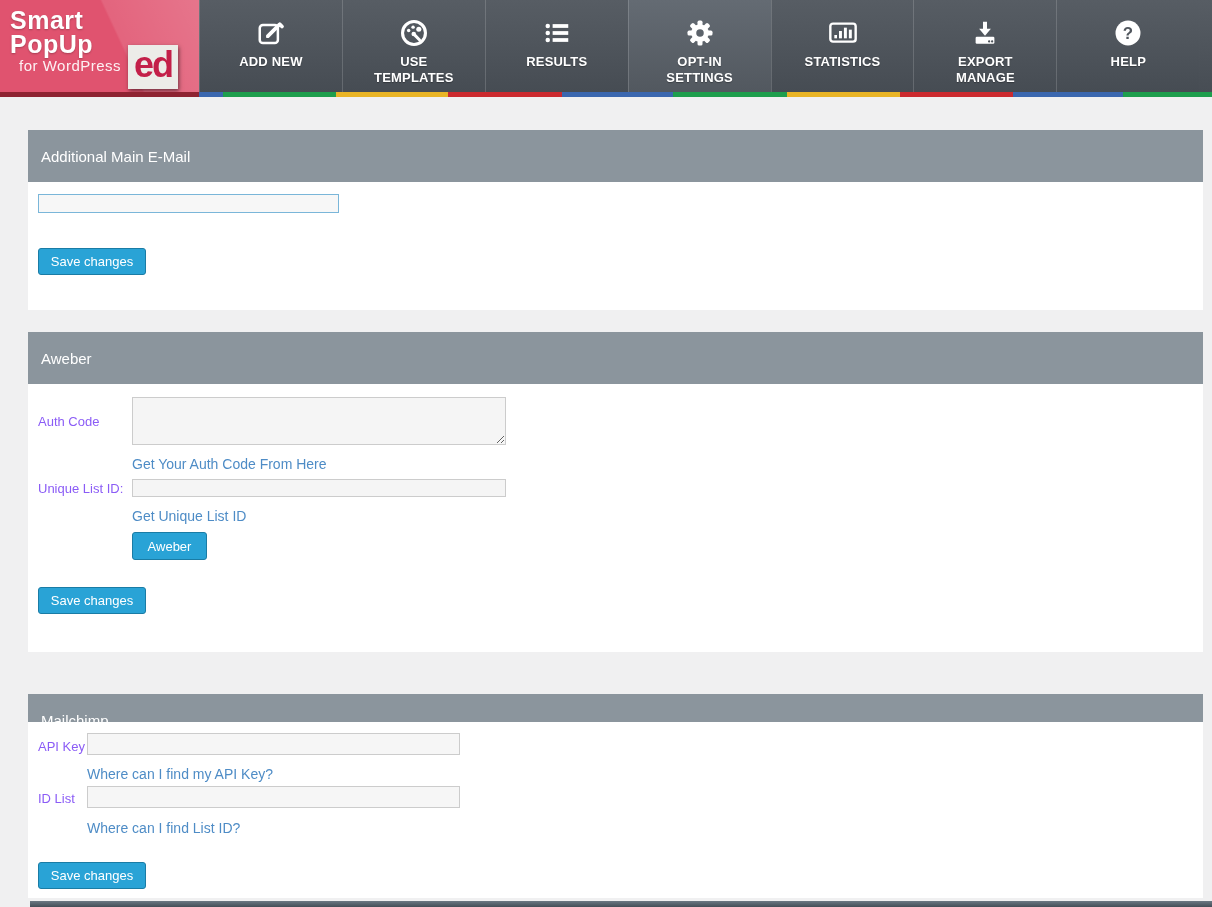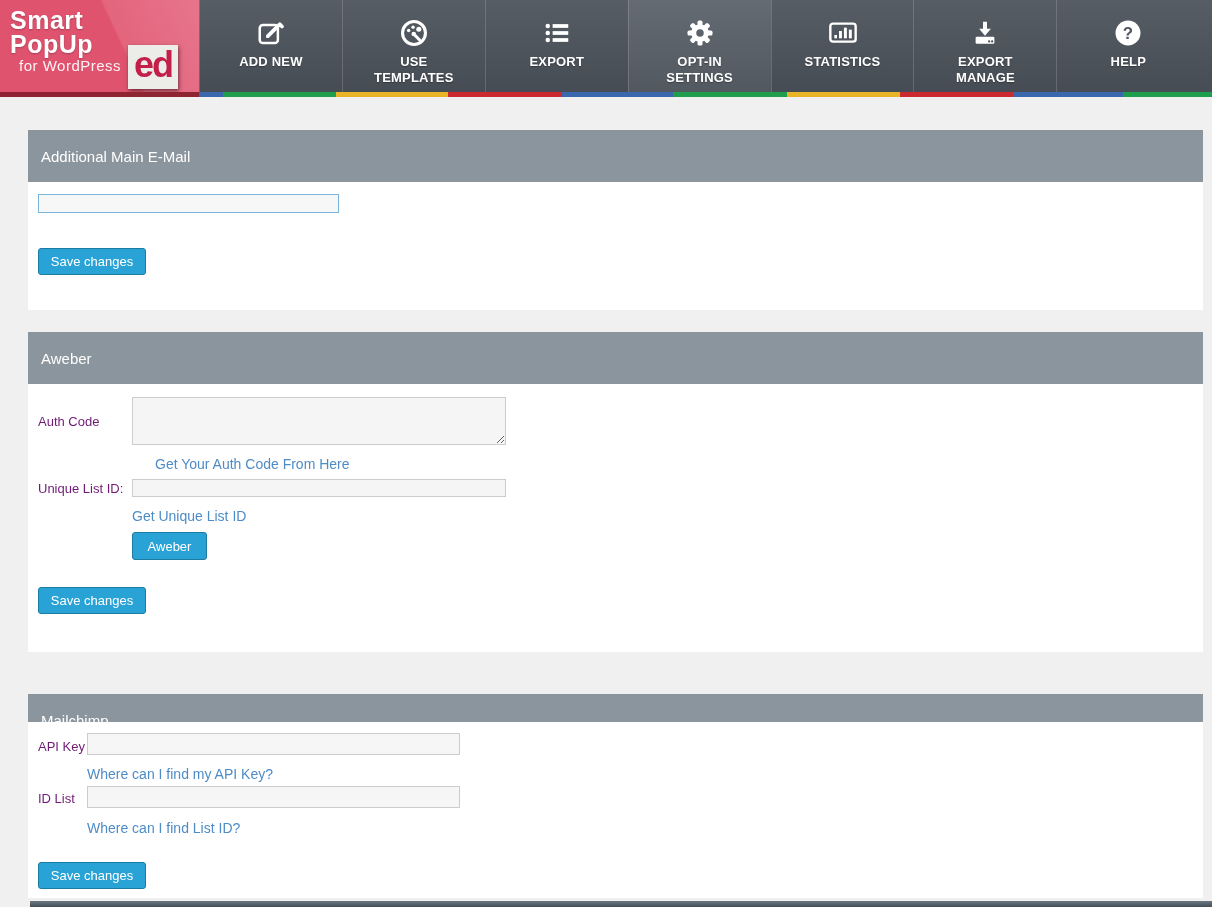--- a/index.html
+++ b/index.html
@@ -75,21 +75,21 @@
   .section-header {
     position:absolute; left:28px; width:1175px; height:52px;
     background:#8b959d; color:#fff; font-size:15px;
     display:flex; align-items:center; padding-left:13px;
   }
   .section-body { position:absolute; left:28px; width:1175px; background:#ffffff; }
   .hdr1 { top:130px; } .body1 { top:182px; height:128px; }
   .hdr2 { top:332px; } .body2 { top:384px; height:268px; }
   .hdr3 { top:694px;text-align:right; } .body3 { top:722px; height:176px; }
 
-  .field-label { position:absolute; color:#701a75; font-size:13px; }
+  .field-label { position:absolute; color:#8b5cf6; font-size:13px; }
   .text-input {
     position:absolute; background:#f5f5f5; border:1px solid #cccccc;
     font-size:13px; color:#333; padding:0 4px; outline:none;
   }
   .link {
     position:absolute; color:#4e8cc6; font-size:14px; text-decoration:none; cursor:pointer;
   }
   .btn {
     position:absolute; background:#29a3d6; border:1px solid #1a7ca5; border-radius:3px;
     color:#fff; font-size:13px; cursor:pointer; font-family:"Liberation Sans", sans-serif;
@@ -103,21 +103,21 @@
   }
   .save1 { top:66px; }
 
   
   .lbl-auth { left:10px; top:30px; }
   .auth-textarea {
     position:absolute; left:104px; top:13px; width:374px; height:48px;
     background:#f5f5f5; border:1px solid #cccccc; resize:both; overflow:auto;
     font-size:13px; color:#333; outline:none; font-family:"Liberation Sans", sans-serif;
   }
-  .link-auth { left:104px; top:72px;margin-left:23px; }
+  .link-auth { left:104px; top:72px; }
   .lbl-listid { left:10px; top:97px; }
   .listid-input { left:104px; top:95px; width:374px; height:18px; }
   .link-listid { left:104px; top:124px; }
   .btn-connect { left:104px; top:148px; width:75px; height:28px; }
   .save2 { top:203px; }
 
   
   .lbl-apikey { left:10px; top:17px; }
   .apikey-input { left:59px; top:11px; width:373px; height:22px; background:#f6f6f6; }
   .link-apikey { left:59px; top:44px; }
@@ -179,21 +179,21 @@
         <span class="nav-icon">
           <svg viewBox="0 0 24 24" width="30" height="30">
             <circle cx="4.6" cy="6.4" r="1.8" fill="#fff"></circle>
               <rect x="8.5" y="4.9" width="12.5" height="3" fill="#fff"></rect>
             <circle cx="4.6" cy="12" r="1.8" fill="#fff"></circle>
               <rect x="8.5" y="10.5" width="12.5" height="3" fill="#fff"></rect>
             <circle cx="4.6" cy="17.6" r="1.8" fill="#fff"></circle>
               <rect x="8.5" y="16.1" width="12.5" height="3" fill="#fff"></rect>
           </svg>
         </span>
-        <span class="nav-label">EXPORT</span>
+        <span class="nav-label">RESULTS</span>
       </div>
 
       <div class="nav-item active">
         <span class="nav-icon">
           <svg viewBox="0 0 24 24" width="30" height="30">
             <g fill="#fff">
               <rect x="10" y="2" width="4" height="20" rx="1.3"></rect>
               <rect x="2" y="10" width="20" height="4" rx="1.3"></rect>
               <rect x="10" y="2" width="4" height="20" rx="1.3" transform="rotate(45 12 12)"></rect>
               <rect x="10" y="2" width="4" height="20" rx="1.3" transform="rotate(-45 12 12)"></rect>

